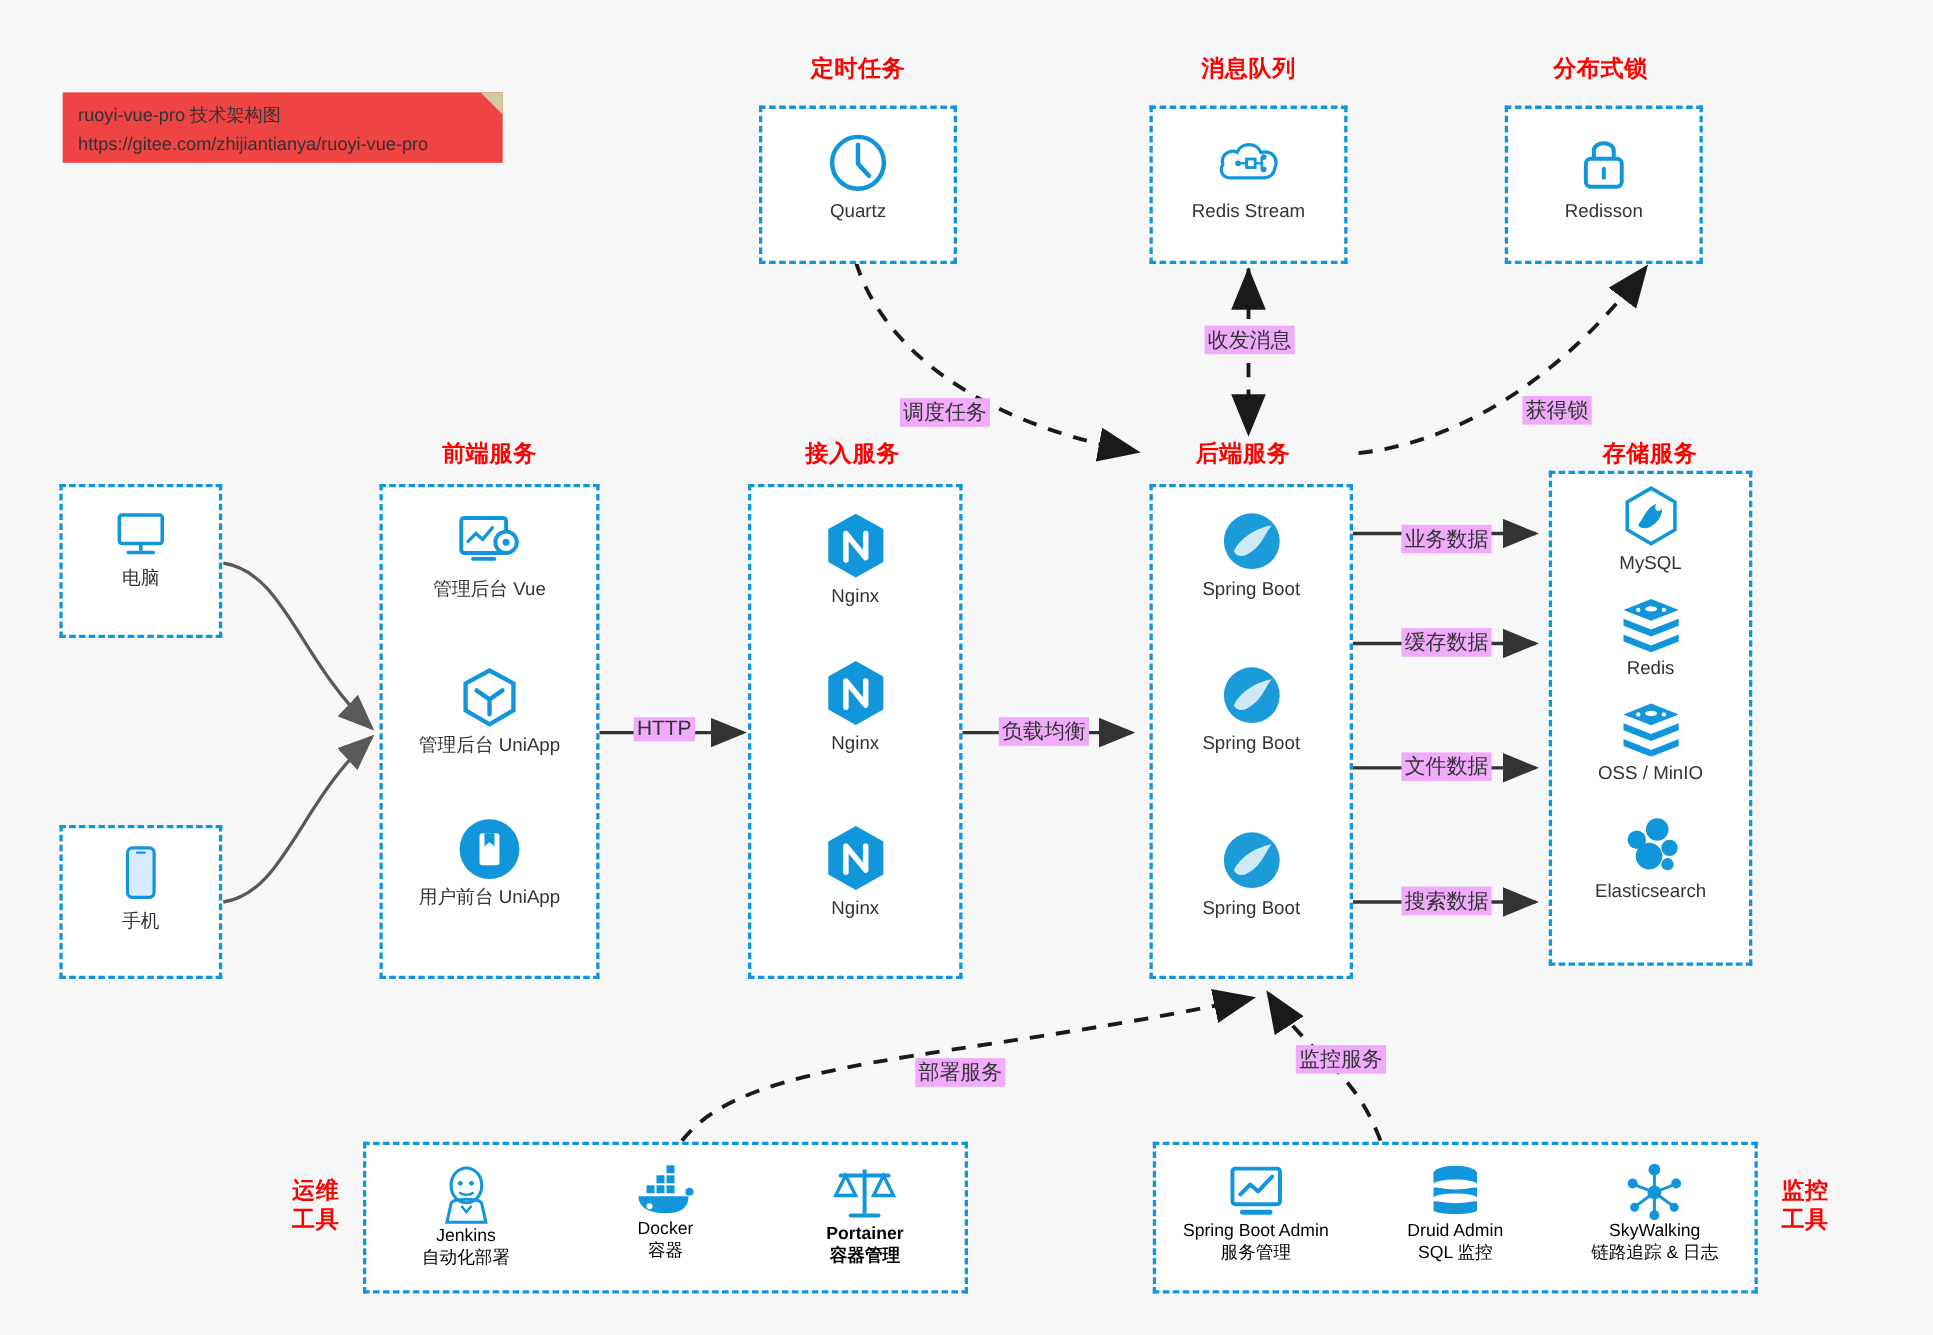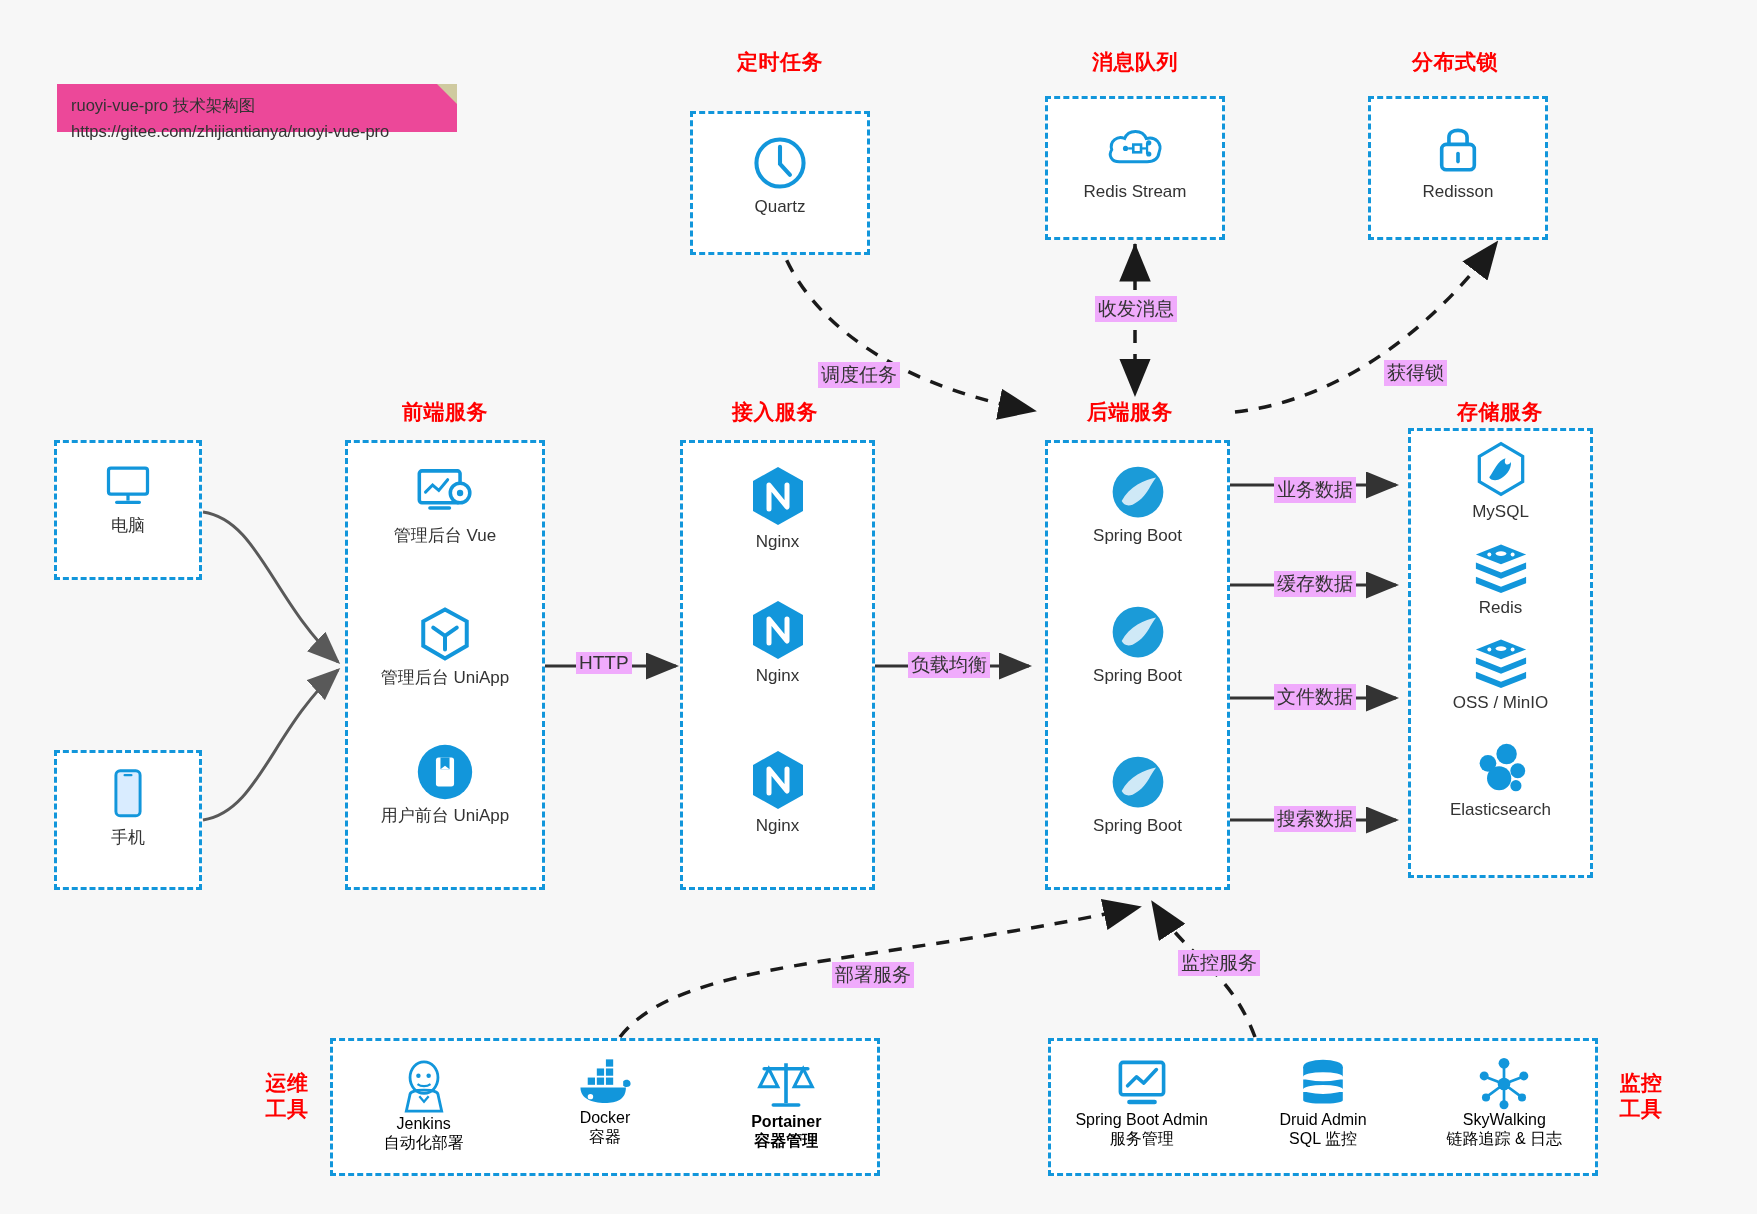--- a/index.html
+++ b/index.html
@@ -12,22 +12,22 @@
     position: relative;
     width: 1757px;
     height: 1214px;
     background: #f7f7f7;
     overflow: hidden;
   }
   
   .note {
     position: absolute;
     left: 57px; top: 84px;
-    width: 400px; height: 48px;
-    background: #ec4899;
+    width: 400px; height: 64px;
+    background: #ef4444;
     padding: 9px 14px;
     line-height: 1.55;
     font-size: 16.5px;
     color: #333;
   }
   .note .fold {
     position: absolute;
     right: 0; top: 0;
     width: 0; height: 0;
     border-left: 20px solid transparent;
@@ -136,21 +136,21 @@
     <path d="M1255,1037 C1230,970 1190,960 1155,906" fill="none" stroke="#1a1a1a" stroke-width="3.5" stroke-dasharray="13,11" marker-end="url(#arrDash)"></path>
   </svg>
 
   <div class="note">
     <div class="fold"></div>
     <div class="note-line">ruoyi-vue-pro 技术架构图</div>
     <div class="note-line">https://gitee.com/zhijiantianya/ruoyi-vue-pro</div>
   </div>
 
   <div class="gtitle" style="left:700px; top:48px; width:160px;">定时任务</div>
-  <div class="dbox" style="left:690px; top:111px; width:180px; height:144px;">
+  <div class="dbox" style="left:690px; top:96px; width:180px; height:144px;">
     <div class="node" style="top:20px;">
       <svg class="icon" width="58" height="58" viewBox="0 0 64 64">
         <circle cx="32" cy="32" r="26" fill="none" stroke="#1296db" stroke-width="4.5"></circle>
         <path d="M32 14 L32 33 L43 45" fill="none" stroke="#1296db" stroke-width="4.5" stroke-linecap="round"></path>
       </svg>
       <div class="lbl">Quartz</div>
     </div>
   </div>
 
   <div class="gtitle" style="left:1055px; top:48px; width:160px;">消息队列</div>

